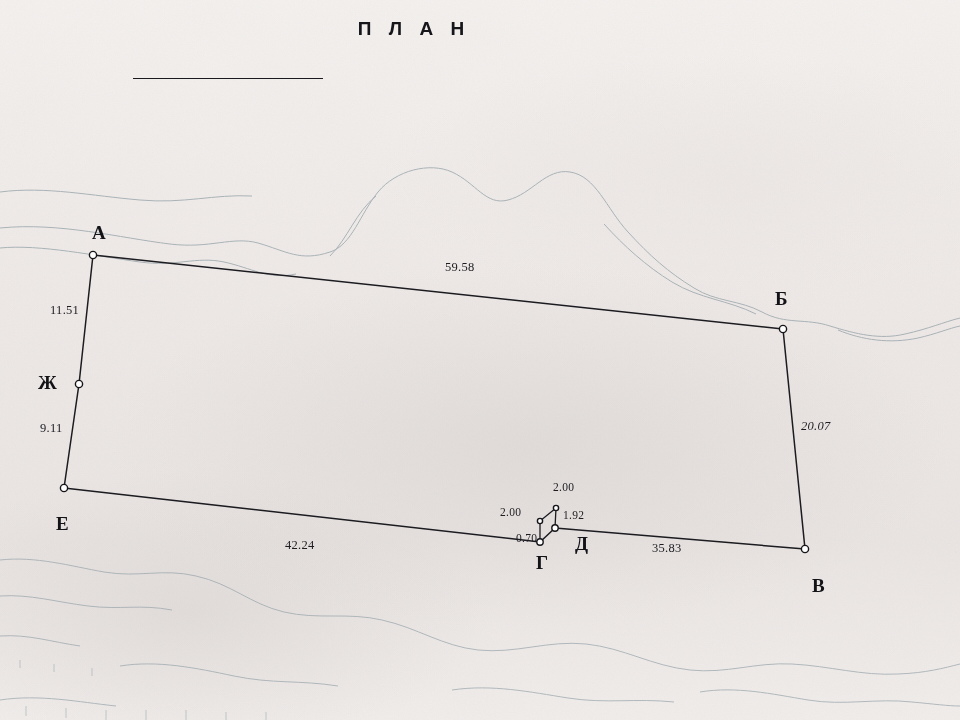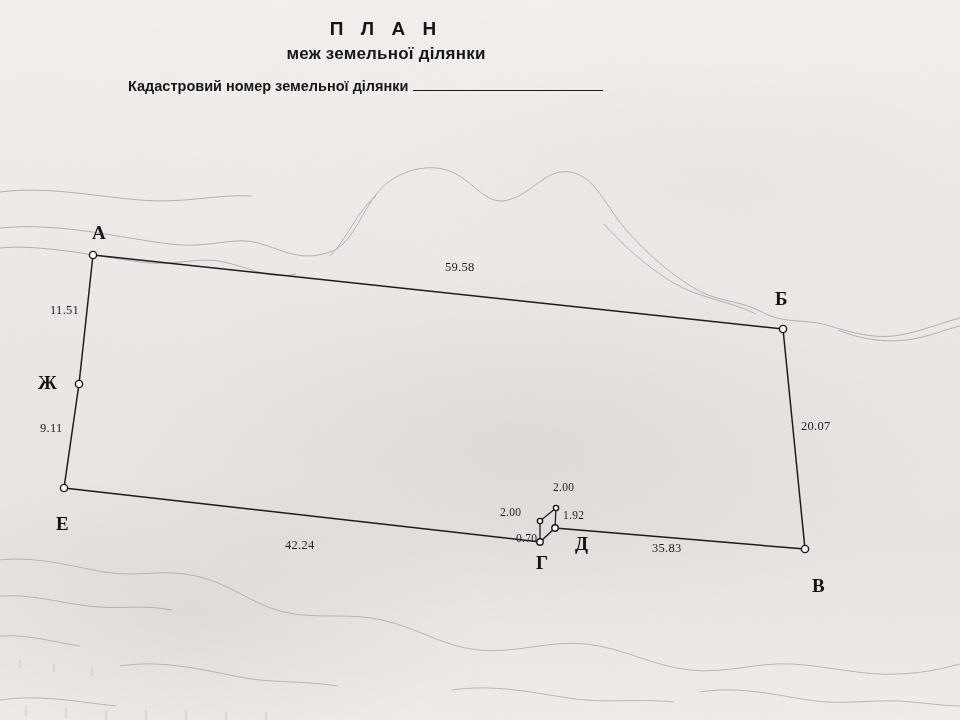--- a/index.html
+++ b/index.html
@@ -34,20 +34,21 @@
   }
 
   
   .title-block {
     position: absolute;
     top: 18px;
     left: 0;
     width: 772px;
     text-align: center;
     color: #16161a;
+    padding-left: 28px;
   }
   .title-main {
     font-size: 19px;
     font-weight: bold;
     letter-spacing: 6px;
     font-family: "Liberation Sans", sans-serif;
   }
   .title-sub {
     font-size: 17px;
     font-weight: bold;
@@ -132,25 +133,23 @@
                   0 0 0 0 0.75
                   0 0 0 0.30 0"></feColorMatrix>
       </filter>
     </defs>
     <rect width="960" height="720" filter="url(#blotch)"></rect>
     <rect width="960" height="720" filter="url(#speckle)"></rect>
   </svg>
 
   <div class="title-block">
     <div class="title-main">П Л А Н</div>
-    <div class="title-sub">меж земельної ділянки</div>
   </div>
 
   <div class="cad-row">
-    <span class="cad-label">Кадастровий номер земельної ділянки</span>
     <span class="cad-rule"></span>
   </div>
 
   <svg id="plan-svg" width="960" height="720" viewBox="0 0 960 720" xmlns="http://www.w3.org/2000/svg">
 
     <g fill="none" stroke="#93a0a6" stroke-width="1" opacity="0.75">
       <path d="M0 228 C 60 222, 120 238, 170 244 C 210 249, 232 236, 258 243 C 286 251, 300 262, 330 252
                C 352 245, 360 214, 378 192 C 396 170, 430 162, 452 172 C 476 183, 486 206, 508 200
                C 532 194, 546 168, 570 172 C 596 176, 606 208, 628 232 C 650 256, 668 272, 694 288
                C 716 302, 740 300, 762 312 C 786 325, 806 318, 830 326 C 856 334, 880 340, 905 334
@@ -203,21 +202,21 @@
 
   <div class="vlabel" style="left:92px;  top:222px;">А</div>
   <div class="vlabel" style="left:775px; top:288px;">Б</div>
   <div class="vlabel" style="left:812px; top:575px;">В</div>
   <div class="vlabel" style="left:575px; top:533px;">Д</div>
   <div class="vlabel" style="left:536px; top:552px;">Г</div>
   <div class="vlabel" style="left:56px;  top:513px;">Е</div>
   <div class="vlabel" style="left:38px;  top:372px;">Ж</div>
 
   <div class="dlabel" style="left:445px; top:260px;">59.58</div>
-  <div class="dlabel" style="left:801px; top:419px;">20.07</div>
+  <div class="dlabel" style="left:801px; top:419px;font-style:italic;">20.07</div>
   <div class="dlabel" style="left:652px; top:541px;">35.83</div>
   <div class="dlabel" style="left:285px; top:538px;">42.24</div>
   <div class="dlabel" style="left:40px;  top:421px;">9.11</div>
   <div class="dlabel" style="left:50px;  top:303px;">11.51</div>
 
   <div class="dlabel small" style="left:553px; top:481px;">2.00</div>
   <div class="dlabel small" style="left:563px; top:509px;">1.92</div>
   <div class="dlabel small" style="left:500px; top:506px;">2.00</div>
   <div class="dlabel small" style="left:516px; top:532px;">0.70</div>
 

